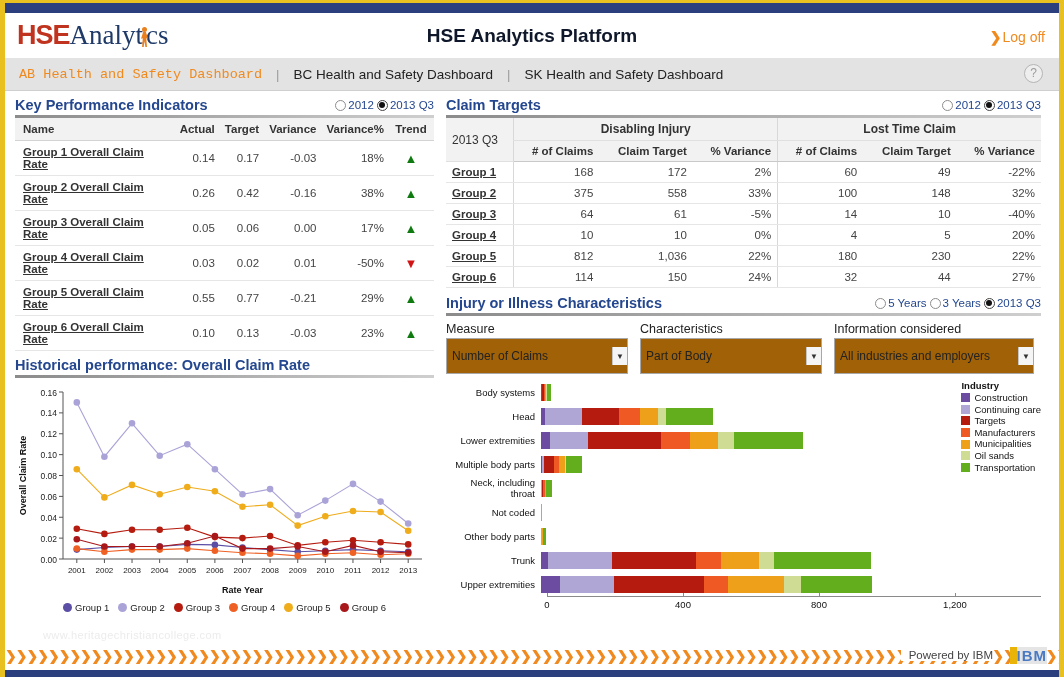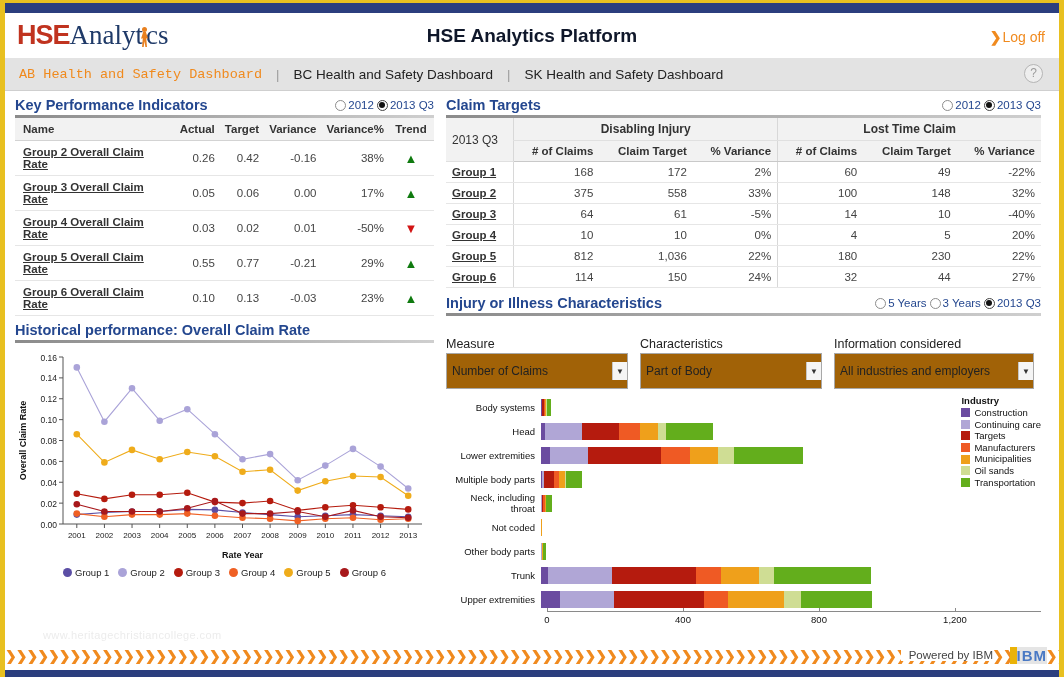--- a/index.html
+++ b/index.html
@@ -122,21 +122,21 @@
   .ct tbody td.g a { color:#333; text-decoration:underline; font-weight:bold; cursor:pointer; }
   .ct .divide { border-left:1px solid #d8d8d8; }
 
   
   .chartbox { background:#fff; padding-top:4px; }
   .legend-line { display:flex; justify-content:center; gap:9px; margin-top:1px; }
   .legend-line .li { display:flex; align-items:center; gap:3px; font-size:9.5px; color:#222; }
   .dotm { width:9px;height:9px;border-radius:50%; display:inline-block; }
 
   
-  .selrow { display:flex; gap:12px; margin-top:21px;align-items:flex-end; }
+  .selrow { display:flex; gap:12px; margin-top:6px;align-items:flex-end; }
   .selcell { }
   .sel-label { font-size:12.5px; color:#222; margin-bottom:2px; }
   .select {
     height:36px; border:1px solid #a8a8a8; background:#a16207;
     display:flex; align-items:center; justify-content:space-between;
     font-size:12px; color:#222; padding-left:5px; cursor:pointer;
   }
   .select .arrow {
     width:15px; height:18px; border-left:1px solid #c5c5c5;
     display:flex;align-items:center;justify-content:center; background:#f5f5f5;
@@ -225,20 +225,28 @@
             <tr>
               <th class="name">Name</th>
               <th>Actual</th>
               <th>Target</th>
               <th>Variance</th>
               <th>Variance%</th>
               <th class="trend">Trend</th>
             </tr>
           </thead>
           <tbody>
+            <tr>
+              <td class="name"><a>Group 1 Overall Claim Rate</a></td>
+              <td>0.14</td>
+              <td>0.17</td>
+              <td>-0.03</td>
+              <td class="pos">18%</td>
+              <td class="trend"><span class="tri-up">▲</span></td>
+            </tr>
             <tr>
               <td class="name"><a>Group 2 Overall Claim Rate</a></td>
               <td>0.26</td>
               <td>0.42</td>
               <td>-0.16</td>
               <td class="pos">38%</td>
               <td class="trend"><span class="tri-up">▲</span></td>
             </tr>
             <tr>
               <td class="name"><a>Group 3 Overall Claim Rate</a></td>

